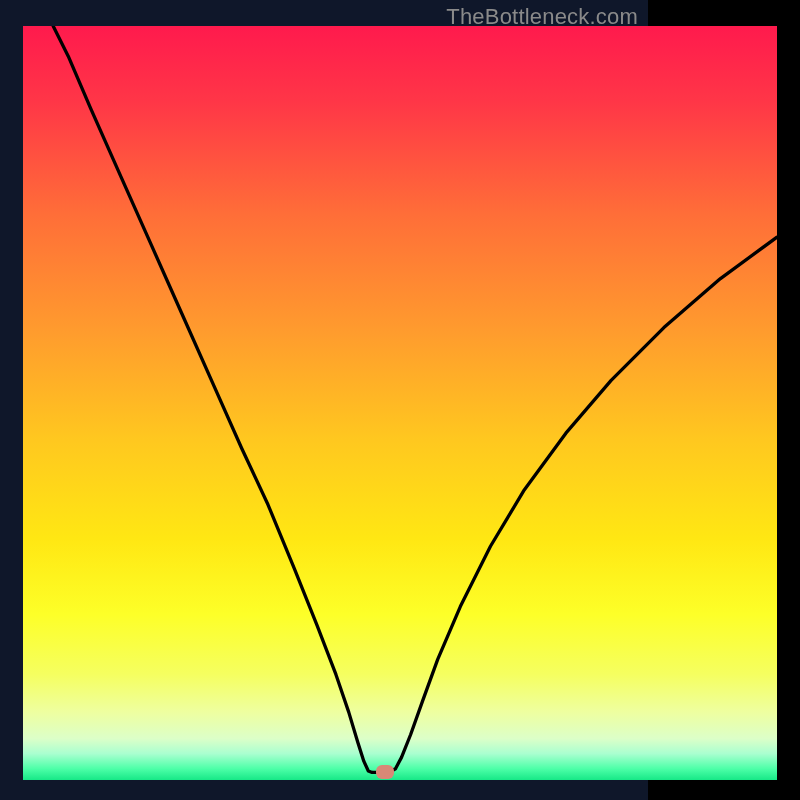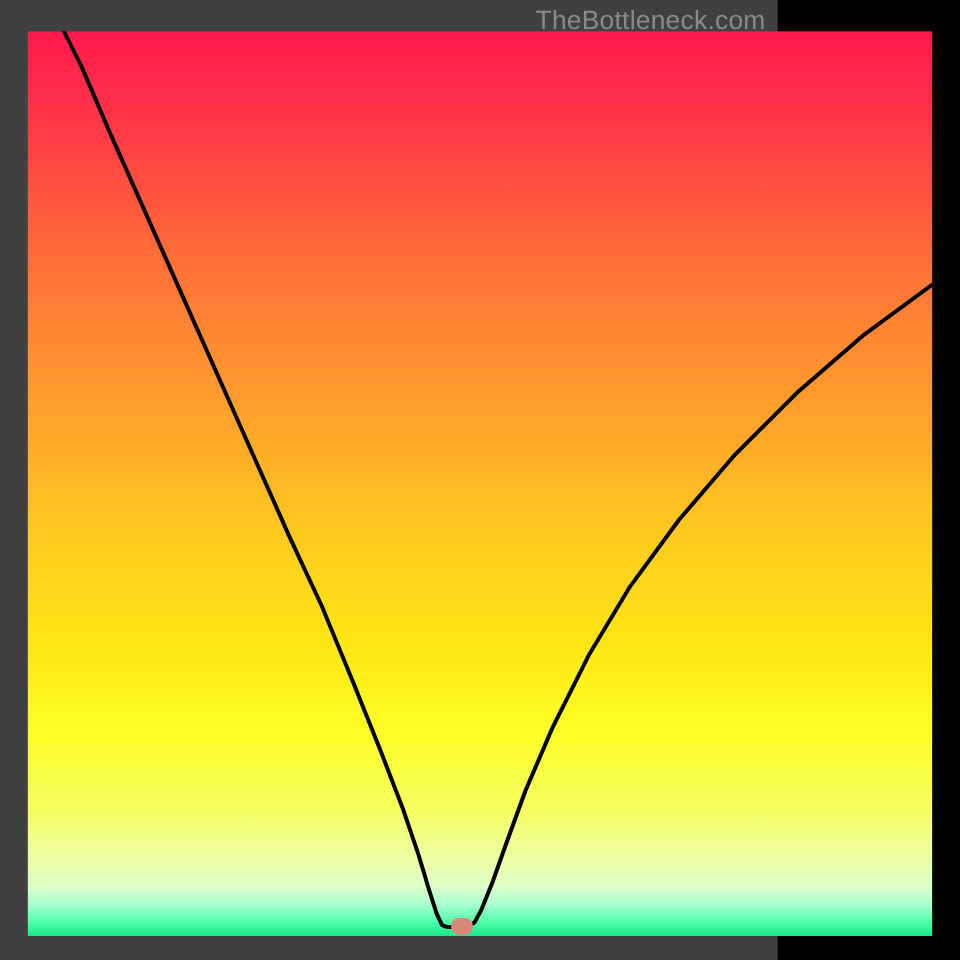--- a/index.html
+++ b/index.html
@@ -8,21 +8,21 @@
     width: 800px;
     height: 800px;
     background: #000;
     overflow: hidden;
     font-family: Arial, Helvetica, sans-serif;
   }
   .frame {
     position: relative;
     width: 648px;
     height: 800px;
-    background: #404040;
+    background: #0f172a;
   }
   .watermark {
     position: absolute;
     top: 4px;
     right: 10px;
     color: #8a8a8a;
     font-size: 22px;
     font-weight: 500;
     letter-spacing: 0.2px;
     z-index: 10;

